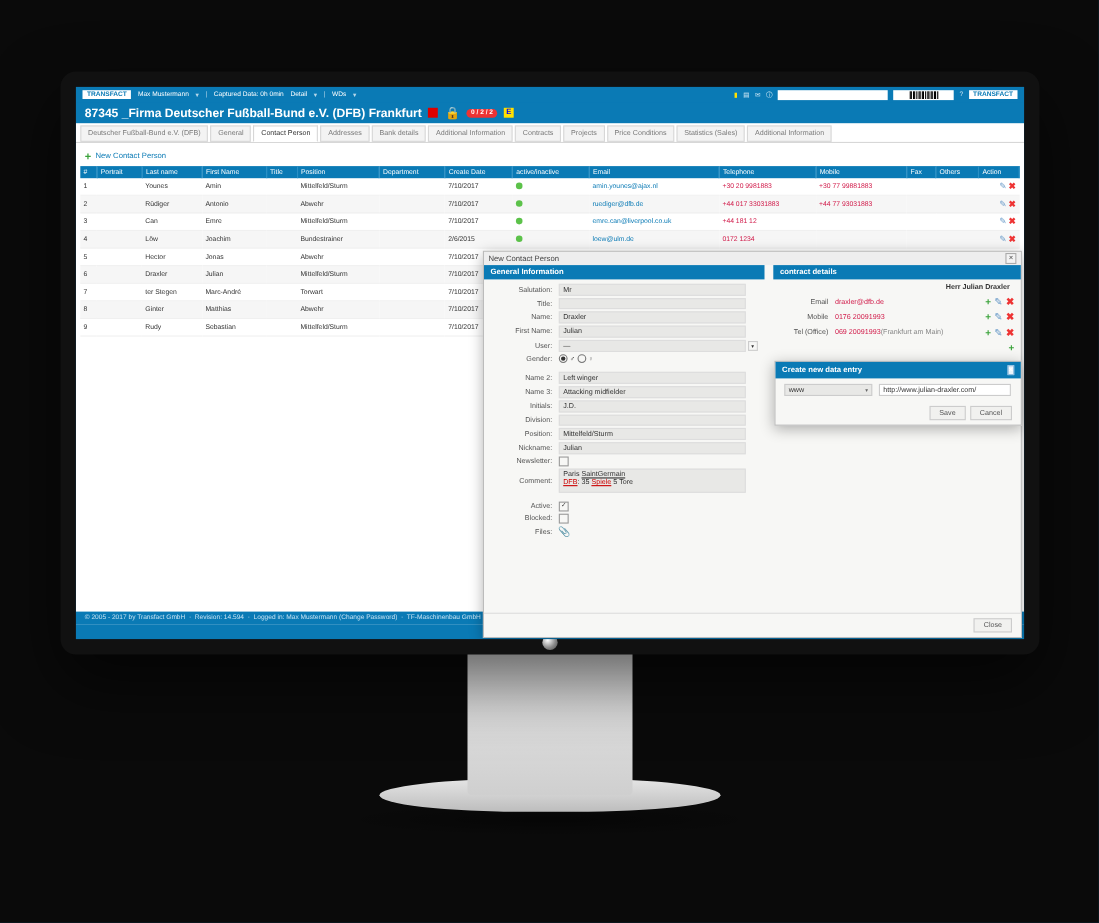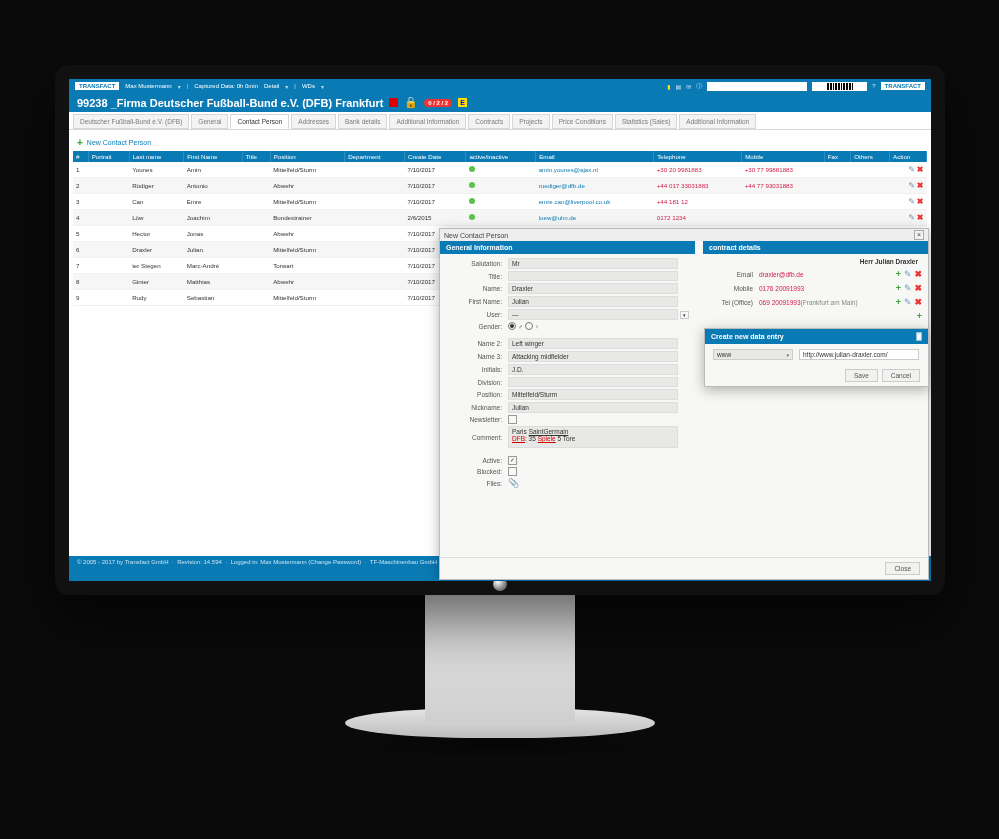--- a/index.html
+++ b/index.html
@@ -135,21 +135,21 @@
             <span></span>
             <span></span>
             <span></span>
           </div>
         <span style="color:#cfe8f5">?</span>
         <span class="logo">TRANSFACT</span>
       </div>
     </div>
 
     <div class="titlebar">
-      <span>99238 _Firma Deutscher Fußball-Bund e.V. (DFB) Frankfurt</span>
+      <span>87345 _Firma Deutscher Fußball-Bund e.V. (DFB) Frankfurt</span>
       <span class="flag-sq"></span>
       <span style="color:#ffe100">🔒</span>
       <span class="badge-red">0 / 2 / 2</span>
       <span class="edeka">E</span>
     </div>
 
     <div class="tabs" id="tabs">
         <div class="tab">Deutscher Fußball-Bund e.V. (DFB)</div>
         <div class="tab">General</div>
         <div class="tab active">Contact Person</div>

